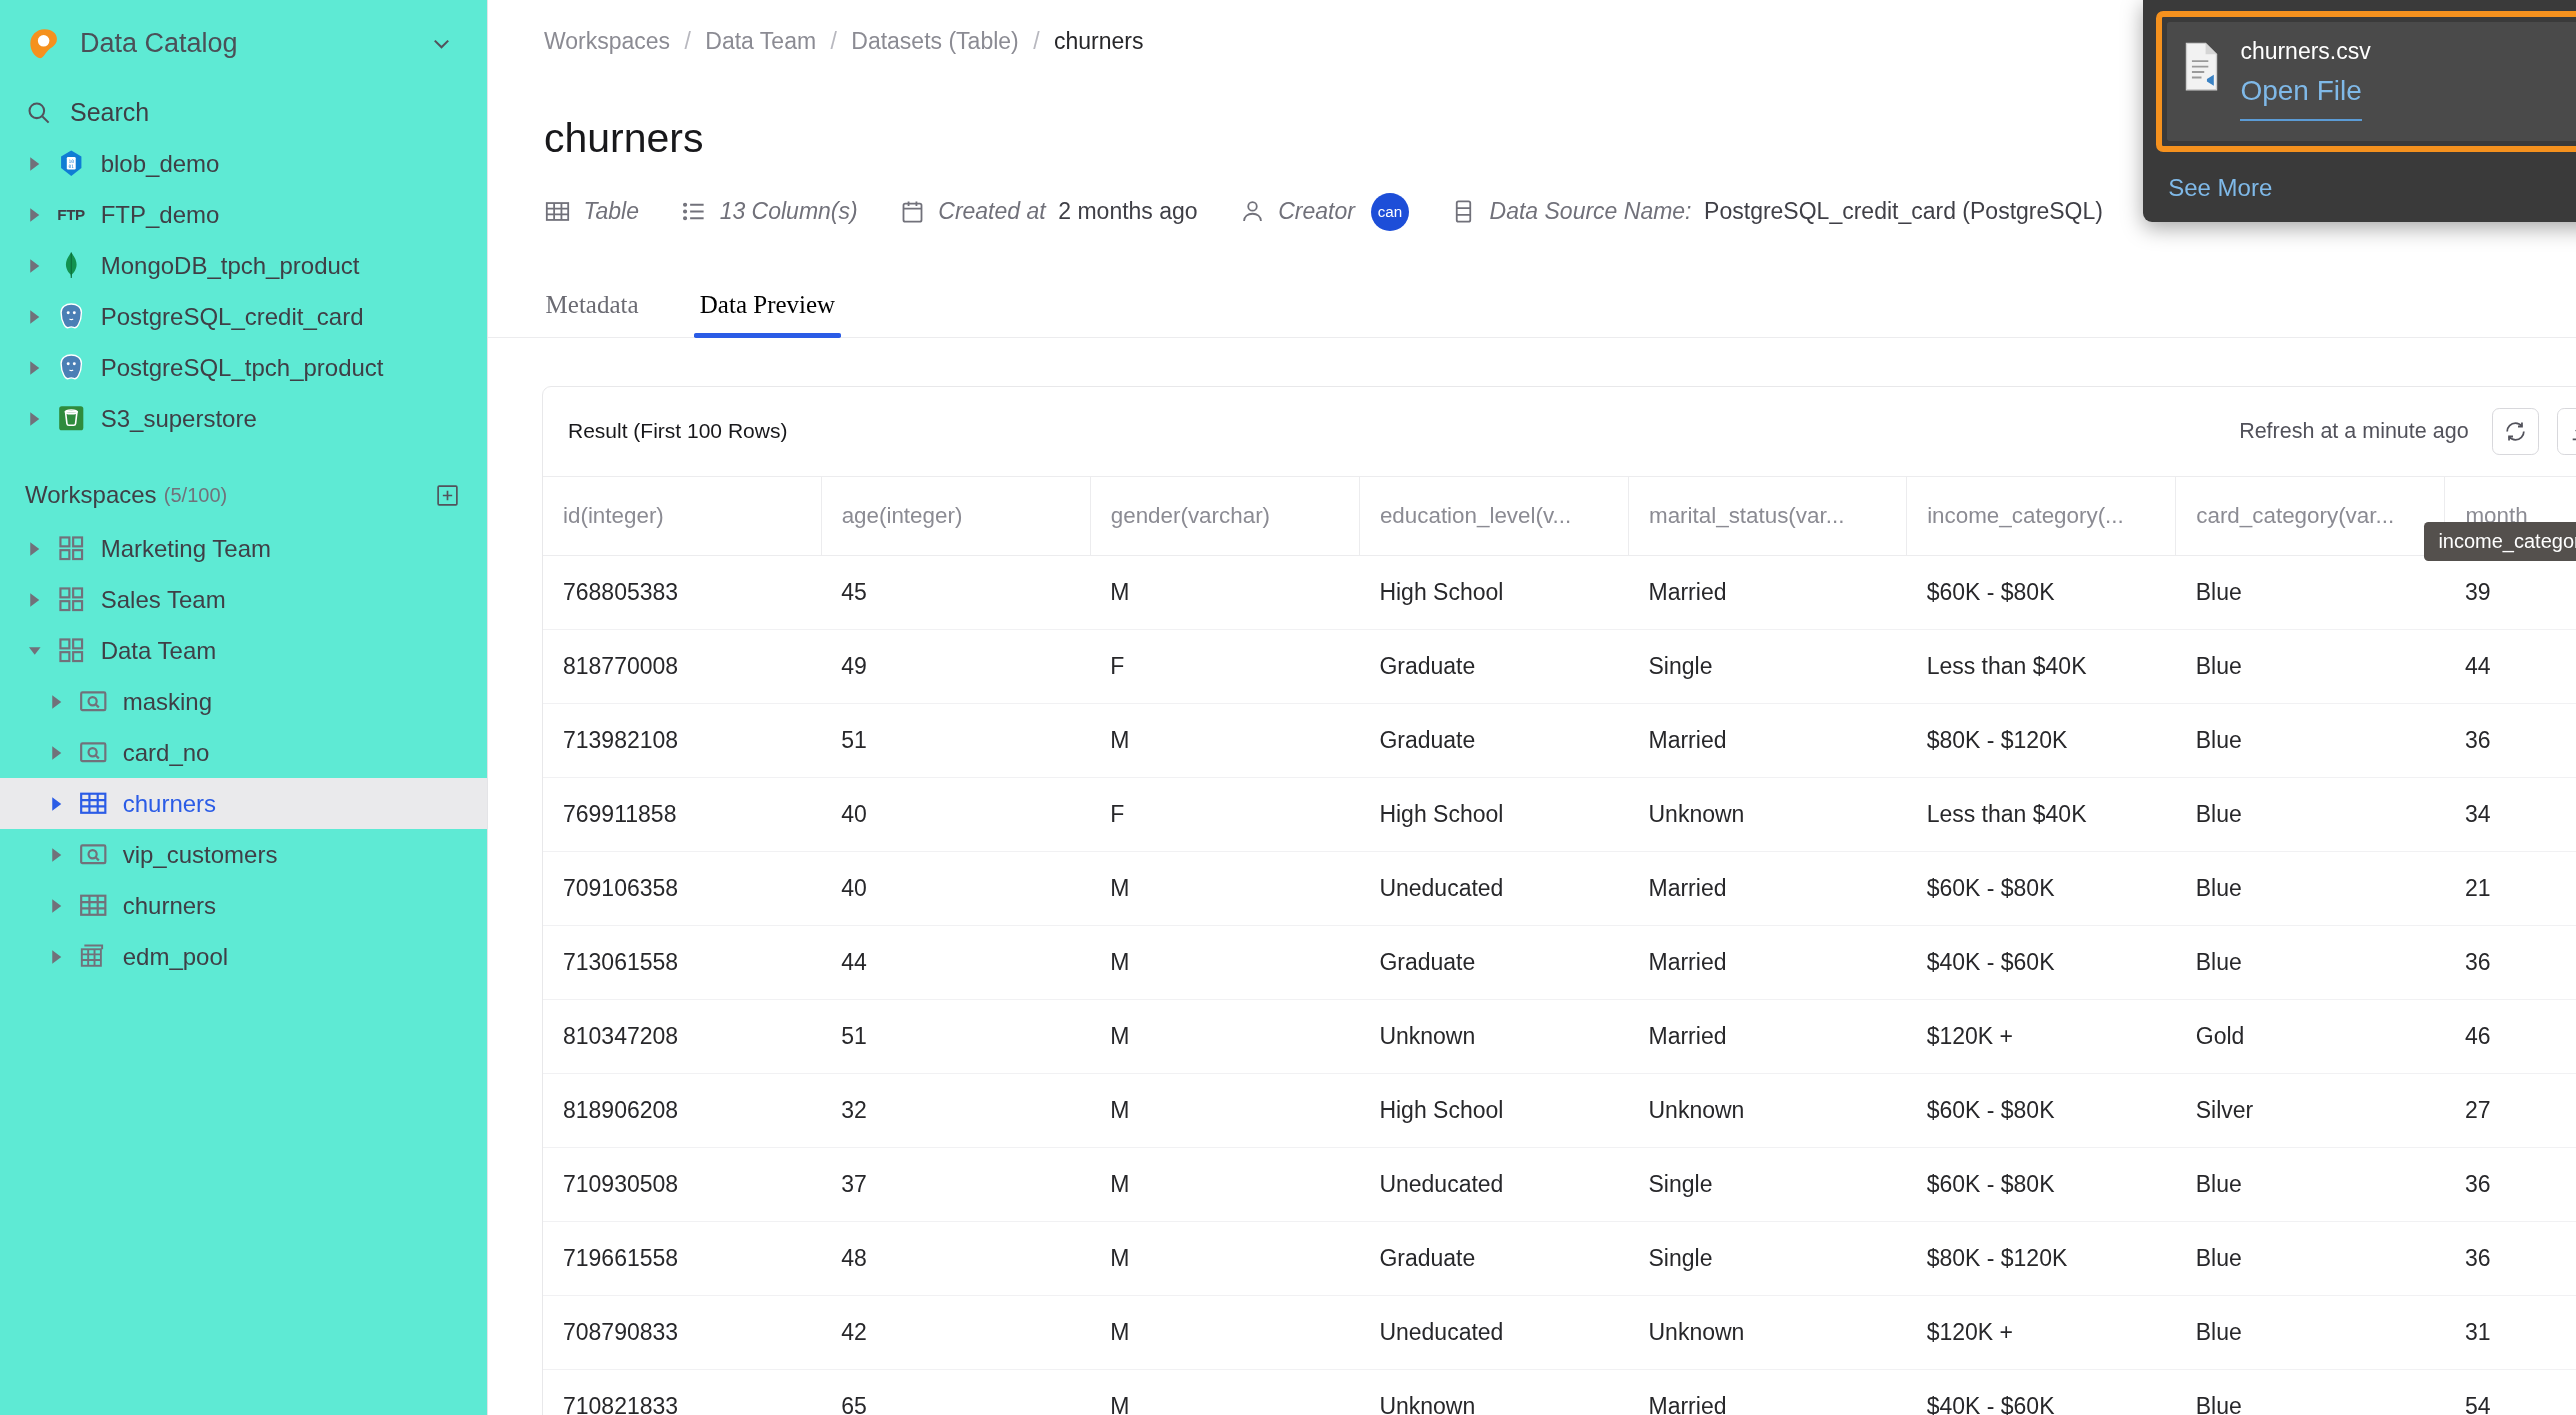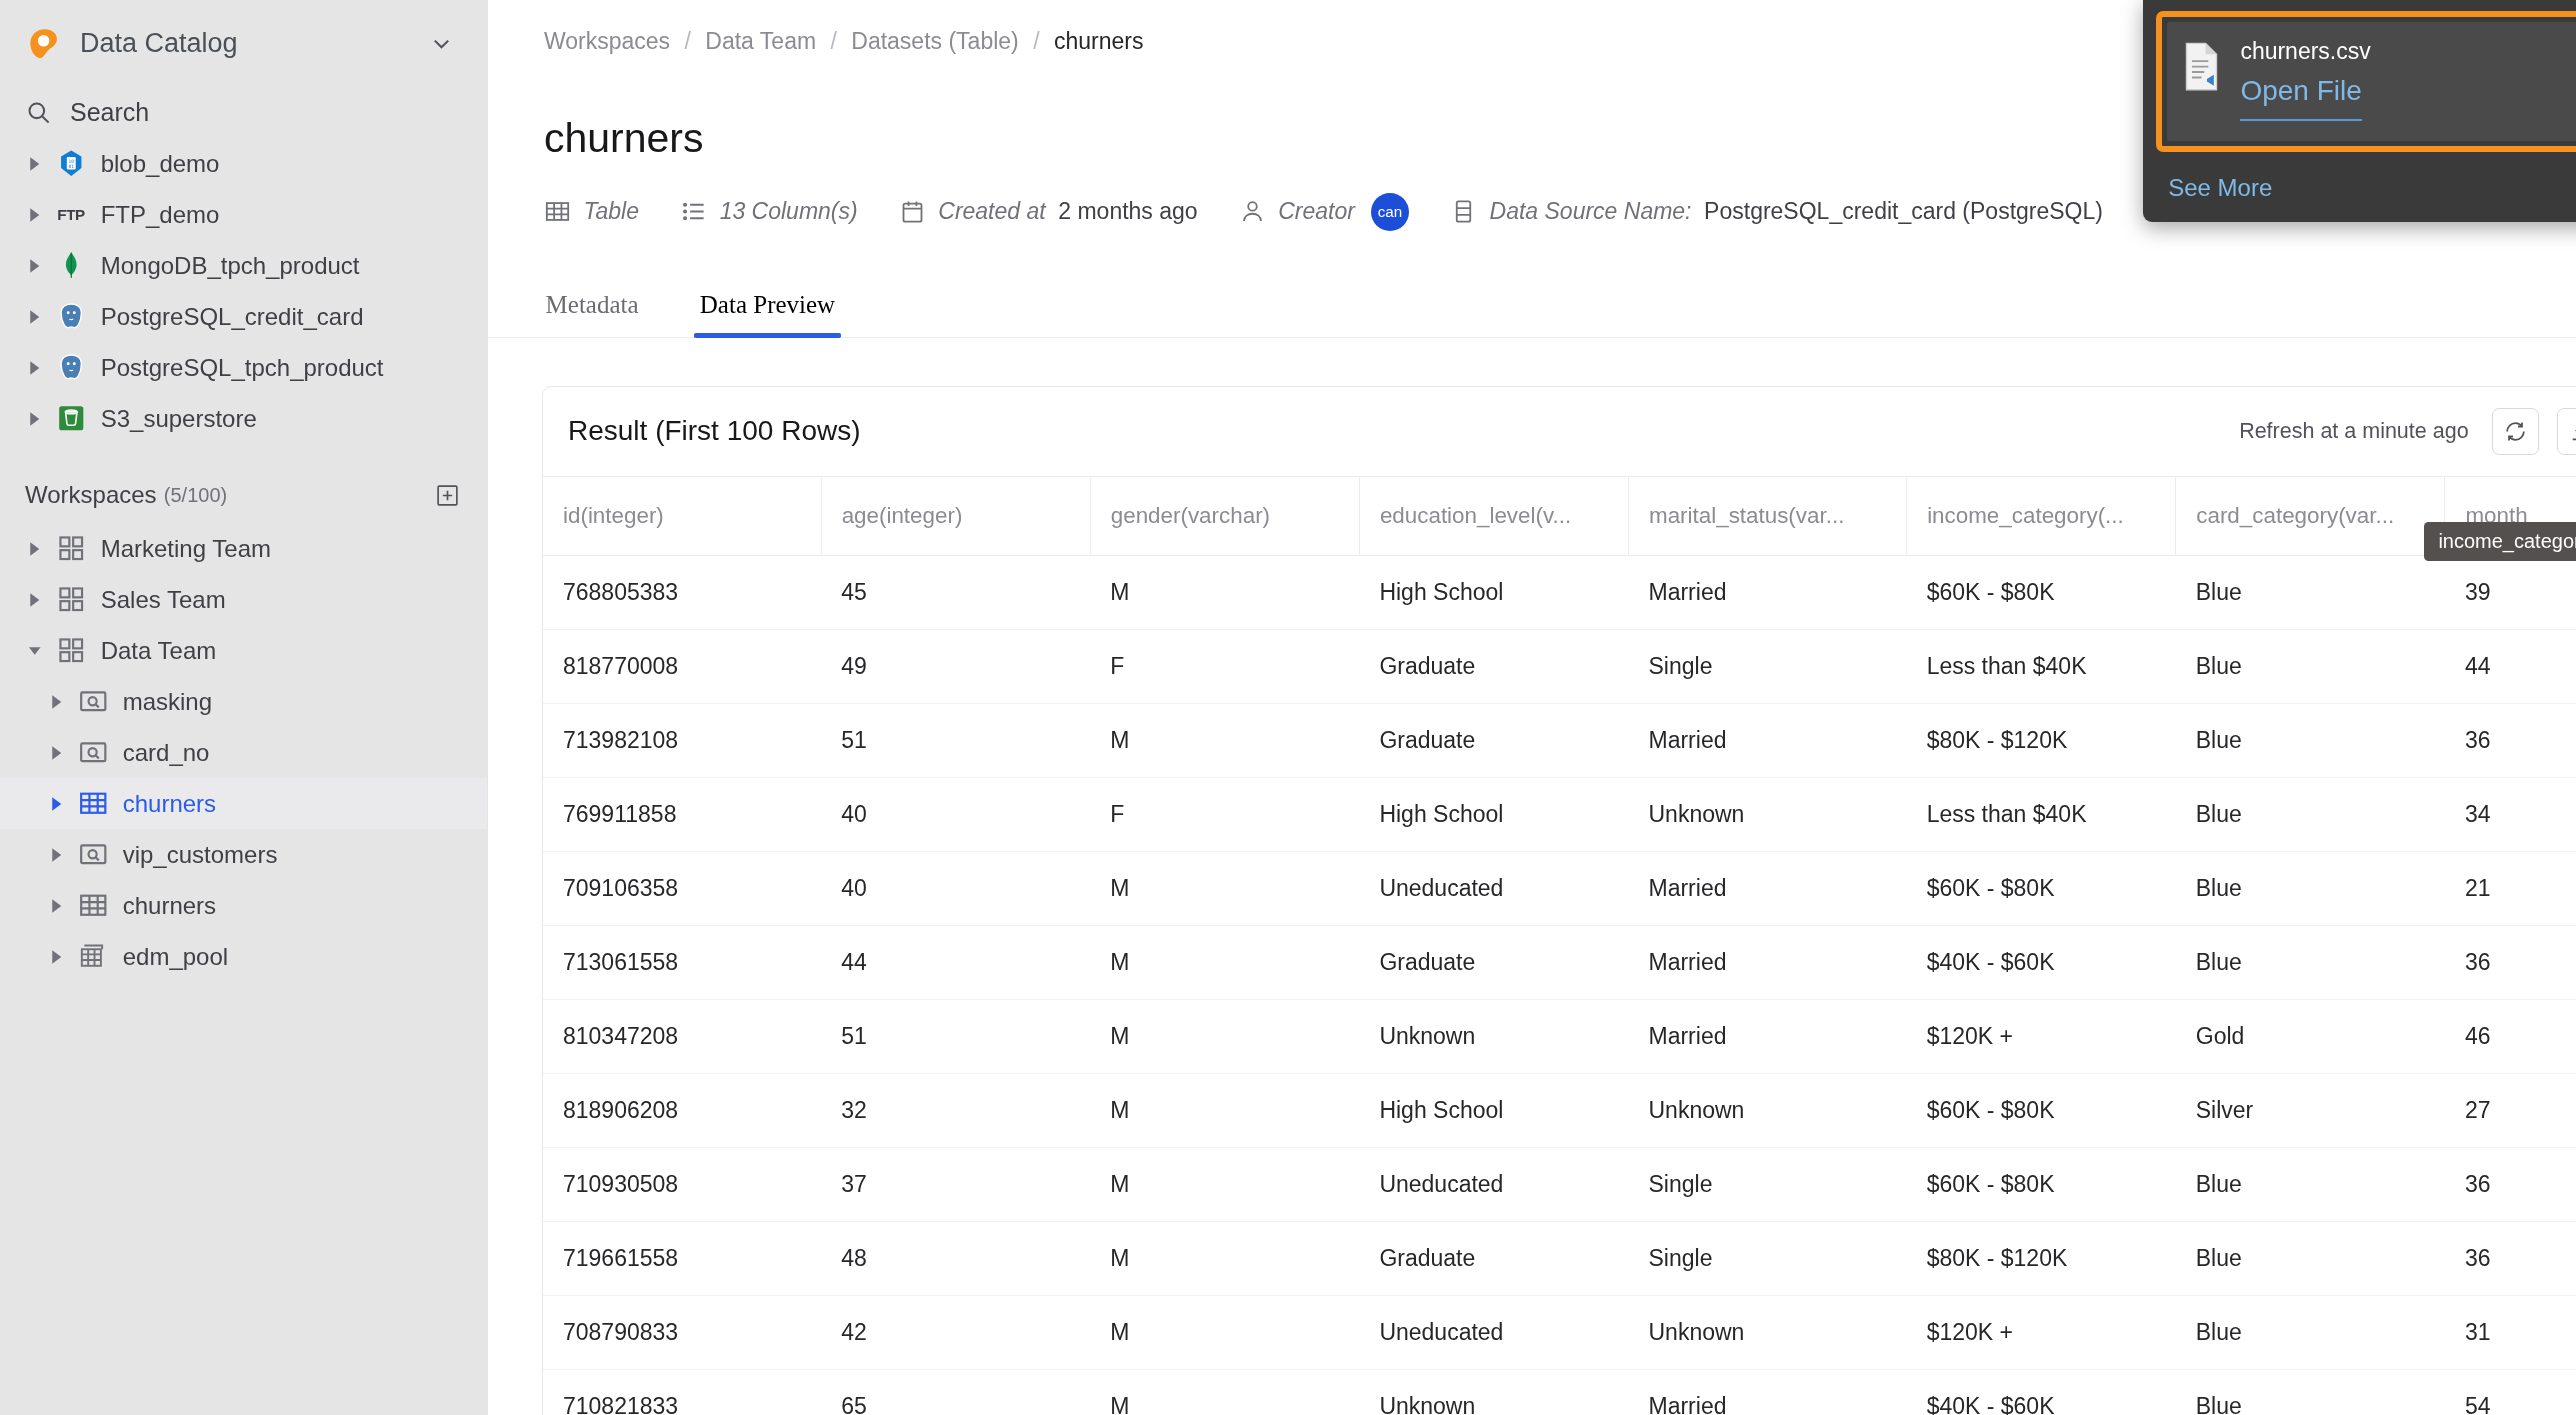--- a/index.html
+++ b/index.html
@@ -7,21 +7,21 @@
     width: 2576px; height: 1415px;
     font-family: "Liberation Sans", sans-serif;
     background: #ffffff;
     overflow: hidden;
   }
   .app { display: flex; width: 2576px; height: 1415px; position: relative; }
 
   
   .sidebar {
     width: 488px; min-width: 488px; height: 1415px;
-    background: #e5e5e5;
+    background: #5eead4;
     border-right: 0.9px solid #e4e4e7;
     position: relative;
     overflow: hidden;
   }
   .brand {
     display: flex; align-items: center;
     height: 86px; padding: 0 34px 0 25px;
   }
   .brand-logo { width: 39px; height: 39px; flex: 0 0 39px; }
   .brand-title {
@@ -124,21 +124,21 @@
     border: 0.9px solid #e8e8ea; border-radius: 9px;
     background: #fff;
     width: 2090px;
     overflow: hidden;
   }
   .result-head {
     display: flex; align-items: center;
     height: 90px; padding: 0 27px 0 25px;
     border-bottom: 0.9px solid #ececee;
   }
-  .result-title { font-size: 28px; color: #18181b; }
+  .result-title { font-size: 21px; color: #18181b; }
   .result-actions { margin-left: auto; display: flex; align-items: center; gap: 18px; }
   .refresh-note { font-size: 21.5px; color: #52525b; margin-right: 5.4px; }
   .sq-btn {
     width: 47px; height: 47px; border: 0.9px solid #d8d8dc; border-radius: 7.2px;
     display: flex; align-items: center; justify-content: center;
     color: #52525b; cursor: pointer; background: #fff;
   }
   .sq-btn svg { width: 25px; height: 25px; }
 
   table.grid { border-collapse: collapse; width: 2090px; table-layout: fixed; }

